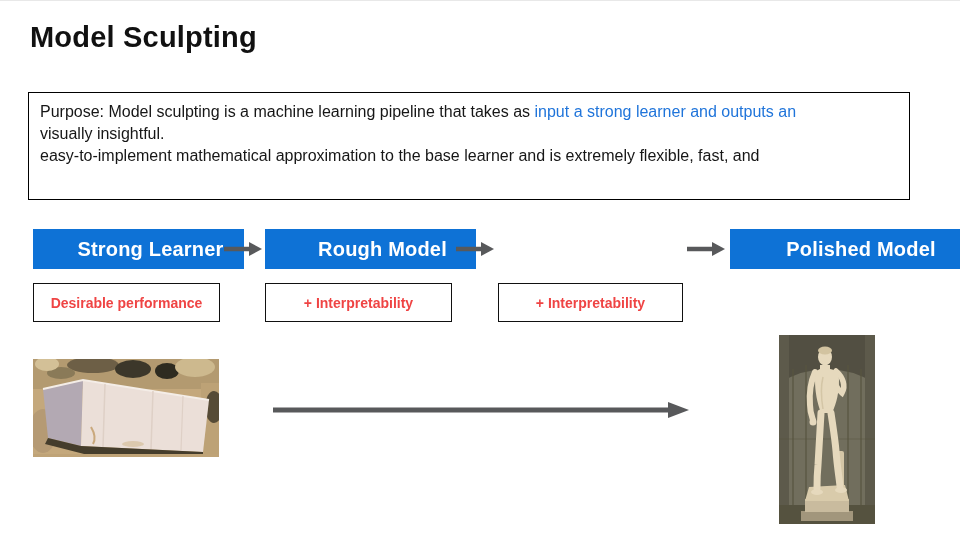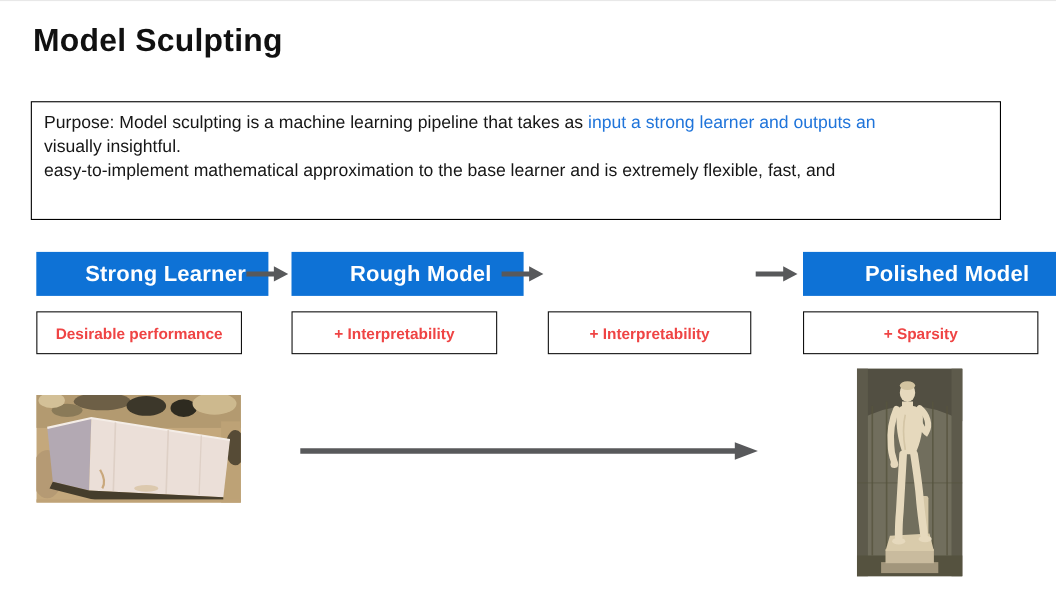--- a/index.html
+++ b/index.html
@@ -79,23 +79,20 @@
 
   <div class="sub s0">
       <span>Desirable performance</span>
     </div>
   <div class="sub s1">
       <span>+ Interpretability</span>
     </div>
   <div class="sub s2">
       <span>+ Interpretability</span>
     </div>
-  <div class="sub s3">
-      <span>+ Sparsity</span>
-    </div>
 
   <svg class="photo marble" width="186" height="98" viewBox="0 0 186 98">
     <rect width="186" height="98" fill="#c4a87c"></rect>
     <rect width="186" height="30" fill="#b39a70"></rect>
     <ellipse cx="60" cy="6" rx="26" ry="8" fill="#6d5f46"></ellipse>
     <ellipse cx="100" cy="10" rx="18" ry="9" fill="#3c372a"></ellipse>
     <ellipse cx="134" cy="12" rx="12" ry="8" fill="#2e2b20"></ellipse>
     <ellipse cx="28" cy="14" rx="14" ry="6" fill="#8a7a58"></ellipse>
     <ellipse cx="162" cy="8" rx="20" ry="10" fill="#cdb98e"></ellipse>
     <ellipse cx="14" cy="5" rx="12" ry="7" fill="#d3c097"></ellipse>

